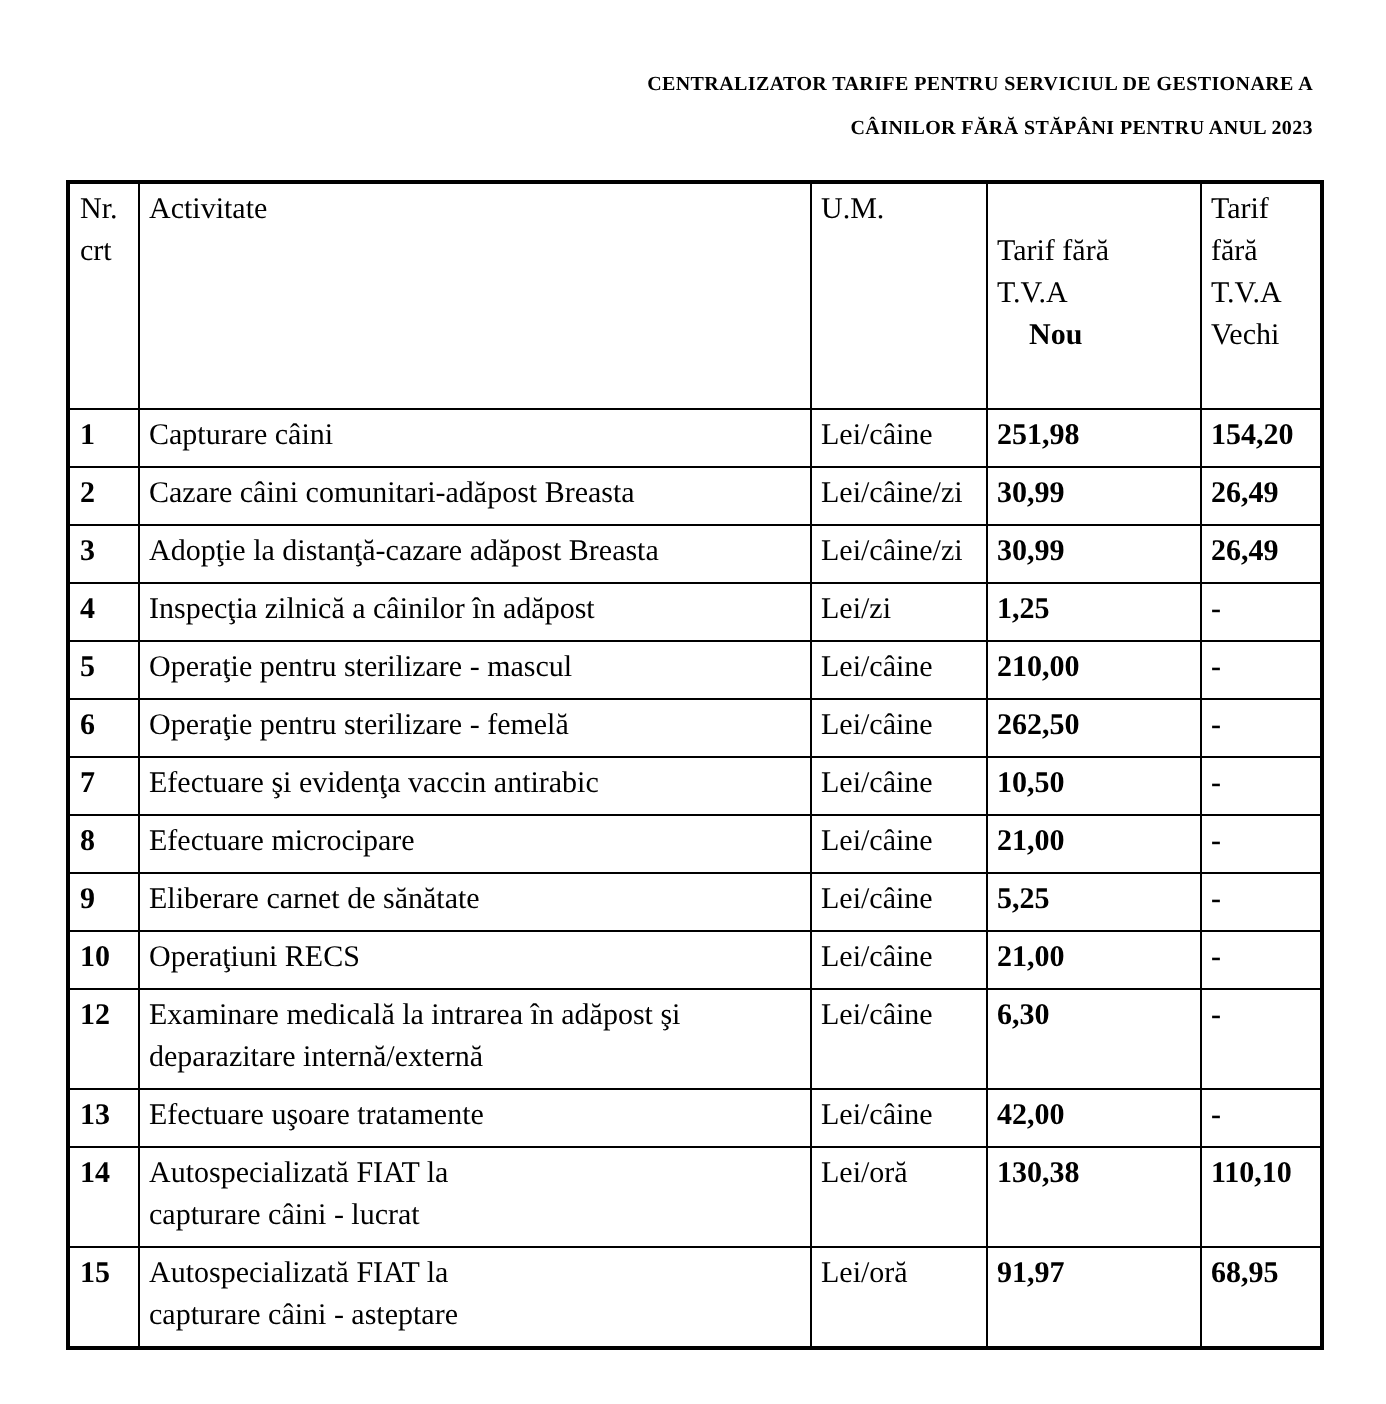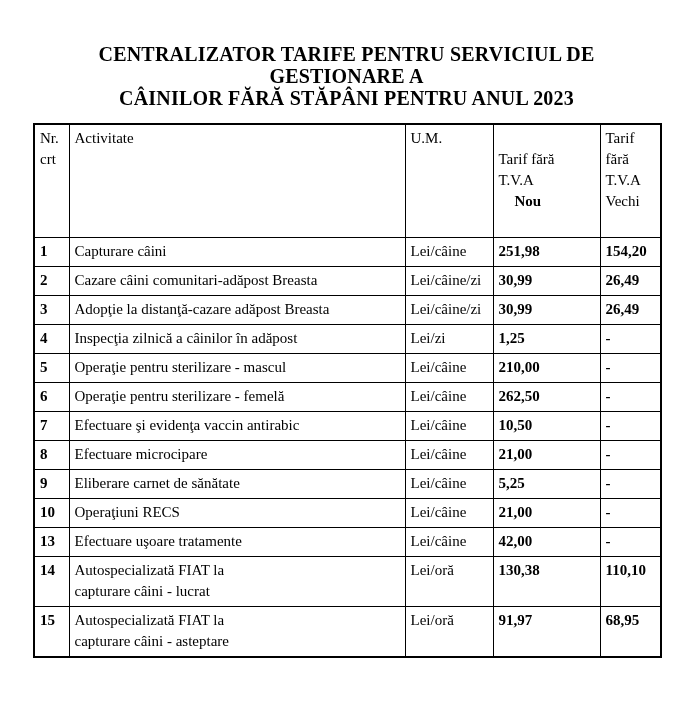--- a/index.html
+++ b/index.html
@@ -11,24 +11,24 @@
   }
   .page {
     width: 693px;
     height: 702px;
     background: #ffffff;
     position: relative;
   }
   .doc-title {
     padding-top: 31px;
     width: 620px;
-    margin: 12px auto;
-    text-align: center;
+    margin: 1px auto;
+    text-align: right;
     font-weight: bold;
-    font-size: 20px;
+    font-size: 10px;
     line-height: 22px;
     letter-spacing: 0.2px;
     white-space: pre-line;
   }
   table.tariff {
     border-collapse: collapse;
     table-layout: fixed;
     width: 627px;
     margin: 14px 0 0 33px;
     border: 2px solid #000000;
@@ -166,20 +166,28 @@
 
     <tr class="data-row">
       <td class="c-nr">10</td>
       <td class="c-act">Operaţiuni RECS</td>
       <td class="c-um">Lei/câine</td>
       <td class="c-new">21,00</td>
       <td class="c-old">-</td>
     </tr>
 
 
+    <tr class="data-row">
+      <td class="c-nr">12</td>
+      <td class="c-act">Examinare medicală la intrarea în adăpost şi
+deparazitare internă/externă</td>
+      <td class="c-um">Lei/câine</td>
+      <td class="c-new">6,30</td>
+      <td class="c-old">-</td>
+    </tr>
 
     <tr class="data-row">
       <td class="c-nr">13</td>
       <td class="c-act">Efectuare uşoare tratamente</td>
       <td class="c-um">Lei/câine</td>
       <td class="c-new">42,00</td>
       <td class="c-old">-</td>
     </tr>
 
     <tr class="data-row">

